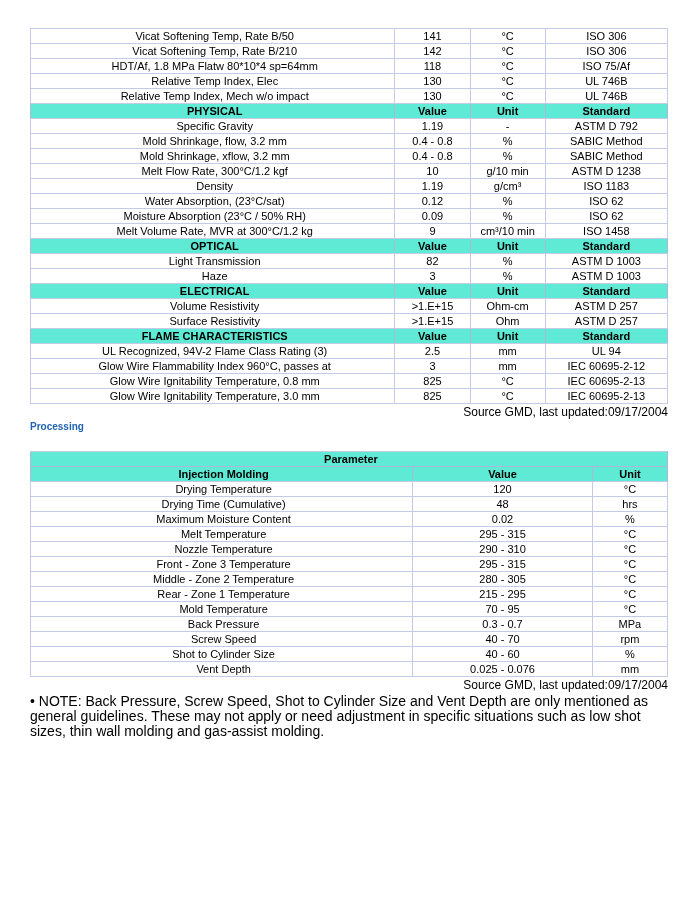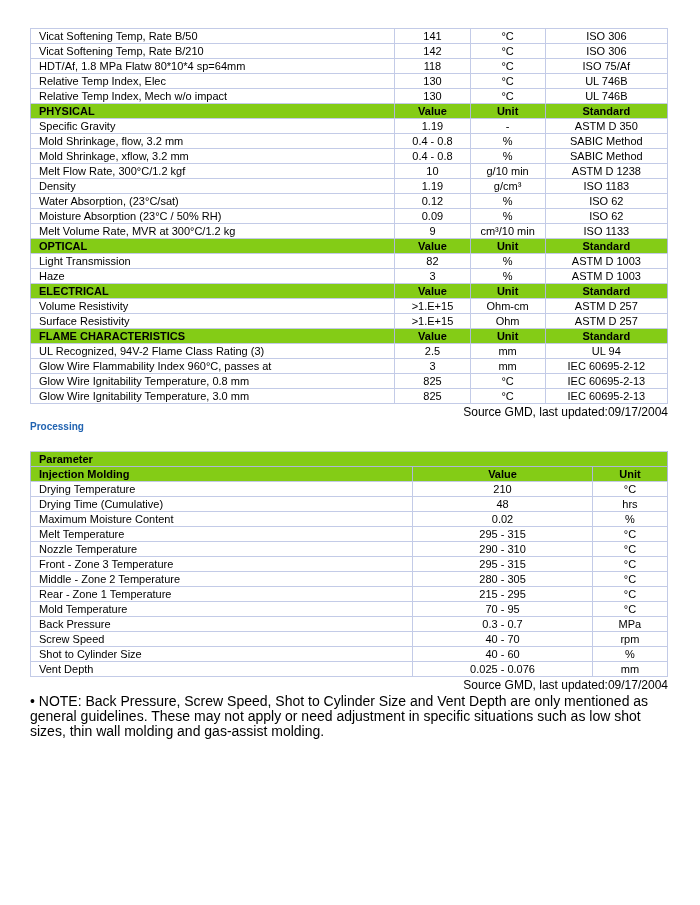--- a/index.html
+++ b/index.html
@@ -21,24 +21,24 @@
     border: 1px solid #c3cbe7;
     font-size: 11px;
     line-height: 13px;
     height: 15px;
     padding: 0 4px;
     text-align: center;
     vertical-align: middle;
     white-space: nowrap;
     overflow: hidden;
   }
-  td.c0 { text-align: left; padding-left: 8px; }
+  td.c0 { text-align: center; padding-left: 8px; }
 
   tr.row-section td, tr.row-span td {
-    background: #84cc16;
+    background: #5eead4;
     font-weight: bold;
     border-left-color: #aeb7d9;
     border-right-color: #aeb7d9;
   }
   
   tr.row-span td { border-bottom-color: #aeb7d9; }
   tr.row-section td { border-top-color: #aeb7d9; }
 
   .source {
     width: 638px;
@@ -108,21 +108,21 @@
         <tr class="row-section">
           <td class="c0">PHYSICAL</td>
           <td class="c1">Value</td>
           <td class="c2">Unit</td>
           <td class="c3">Standard</td>
         </tr>
         <tr class="row-data">
           <td class="c0">Specific Gravity</td>
           <td class="c1">1.19</td>
           <td class="c2">-</td>
-          <td class="c3">ASTM D 350</td>
+          <td class="c3">ASTM D 792</td>
         </tr>
         <tr class="row-data">
           <td class="c0">Mold Shrinkage, flow, 3.2 mm</td>
           <td class="c1">0.4 - 0.8</td>
           <td class="c2">%</td>
           <td class="c3">SABIC Method</td>
         </tr>
         <tr class="row-data">
           <td class="c0">Mold Shrinkage, xflow, 3.2 mm</td>
           <td class="c1">0.4 - 0.8</td>
@@ -150,21 +150,21 @@
         <tr class="row-data">
           <td class="c0">Moisture Absorption (23°C / 50% RH)</td>
           <td class="c1">0.09</td>
           <td class="c2">%</td>
           <td class="c3">ISO 62</td>
         </tr>
         <tr class="row-data">
           <td class="c0">Melt Volume Rate, MVR at 300°C/1.2 kg</td>
           <td class="c1">9</td>
           <td class="c2">cm³/10 min</td>
-          <td class="c3">ISO 1133</td>
+          <td class="c3">ISO 1458</td>
         </tr>
         <tr class="row-section">
           <td class="c0">OPTICAL</td>
           <td class="c1">Value</td>
           <td class="c2">Unit</td>
           <td class="c3">Standard</td>
         </tr>
         <tr class="row-data">
           <td class="c0">Light Transmission</td>
           <td class="c1">82</td>
@@ -242,21 +242,21 @@
         <tr class="row-span">
           <td class="c0" colspan="3">Parameter</td>
         </tr>
         <tr class="row-section">
           <td class="c0">Injection Molding</td>
           <td class="c1">Value</td>
           <td class="c2">Unit</td>
         </tr>
         <tr class="row-data">
           <td class="c0">Drying Temperature</td>
-          <td class="c1">210</td>
+          <td class="c1">120</td>
           <td class="c2">°C</td>
         </tr>
         <tr class="row-data">
           <td class="c0">Drying Time (Cumulative)</td>
           <td class="c1">48</td>
           <td class="c2">hrs</td>
         </tr>
         <tr class="row-data">
           <td class="c0">Maximum Moisture Content</td>
           <td class="c1">0.02</td>

